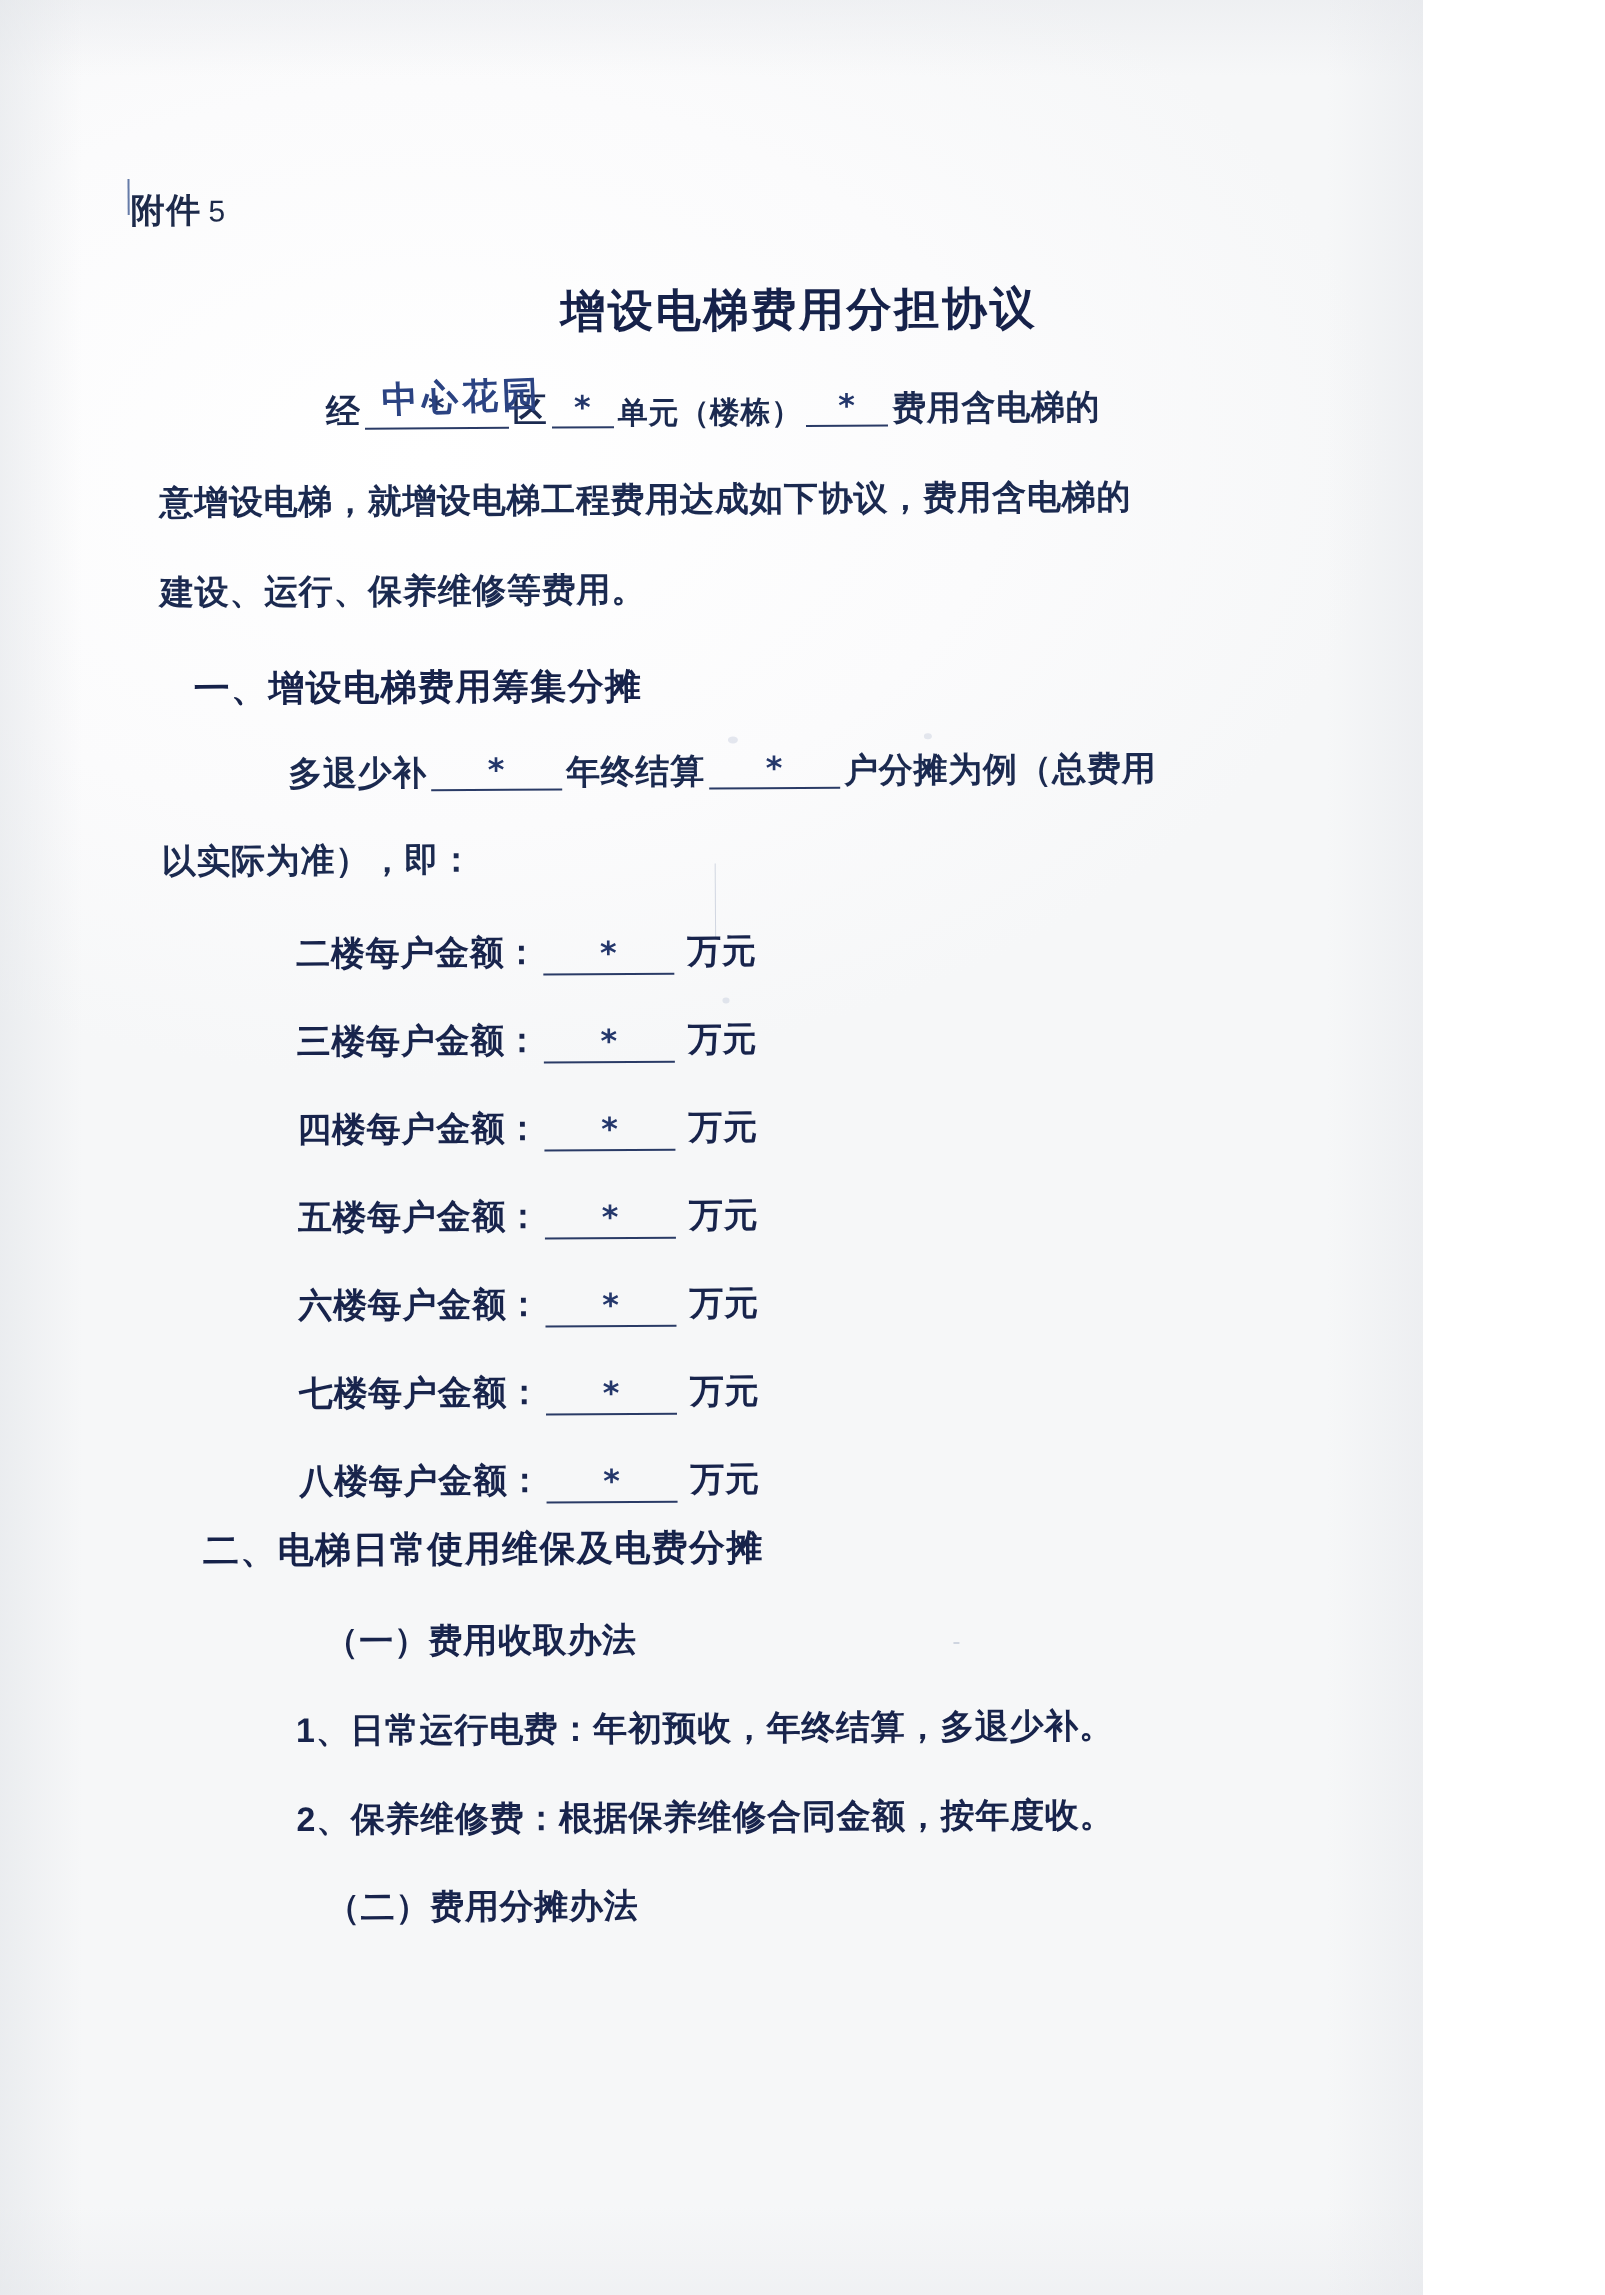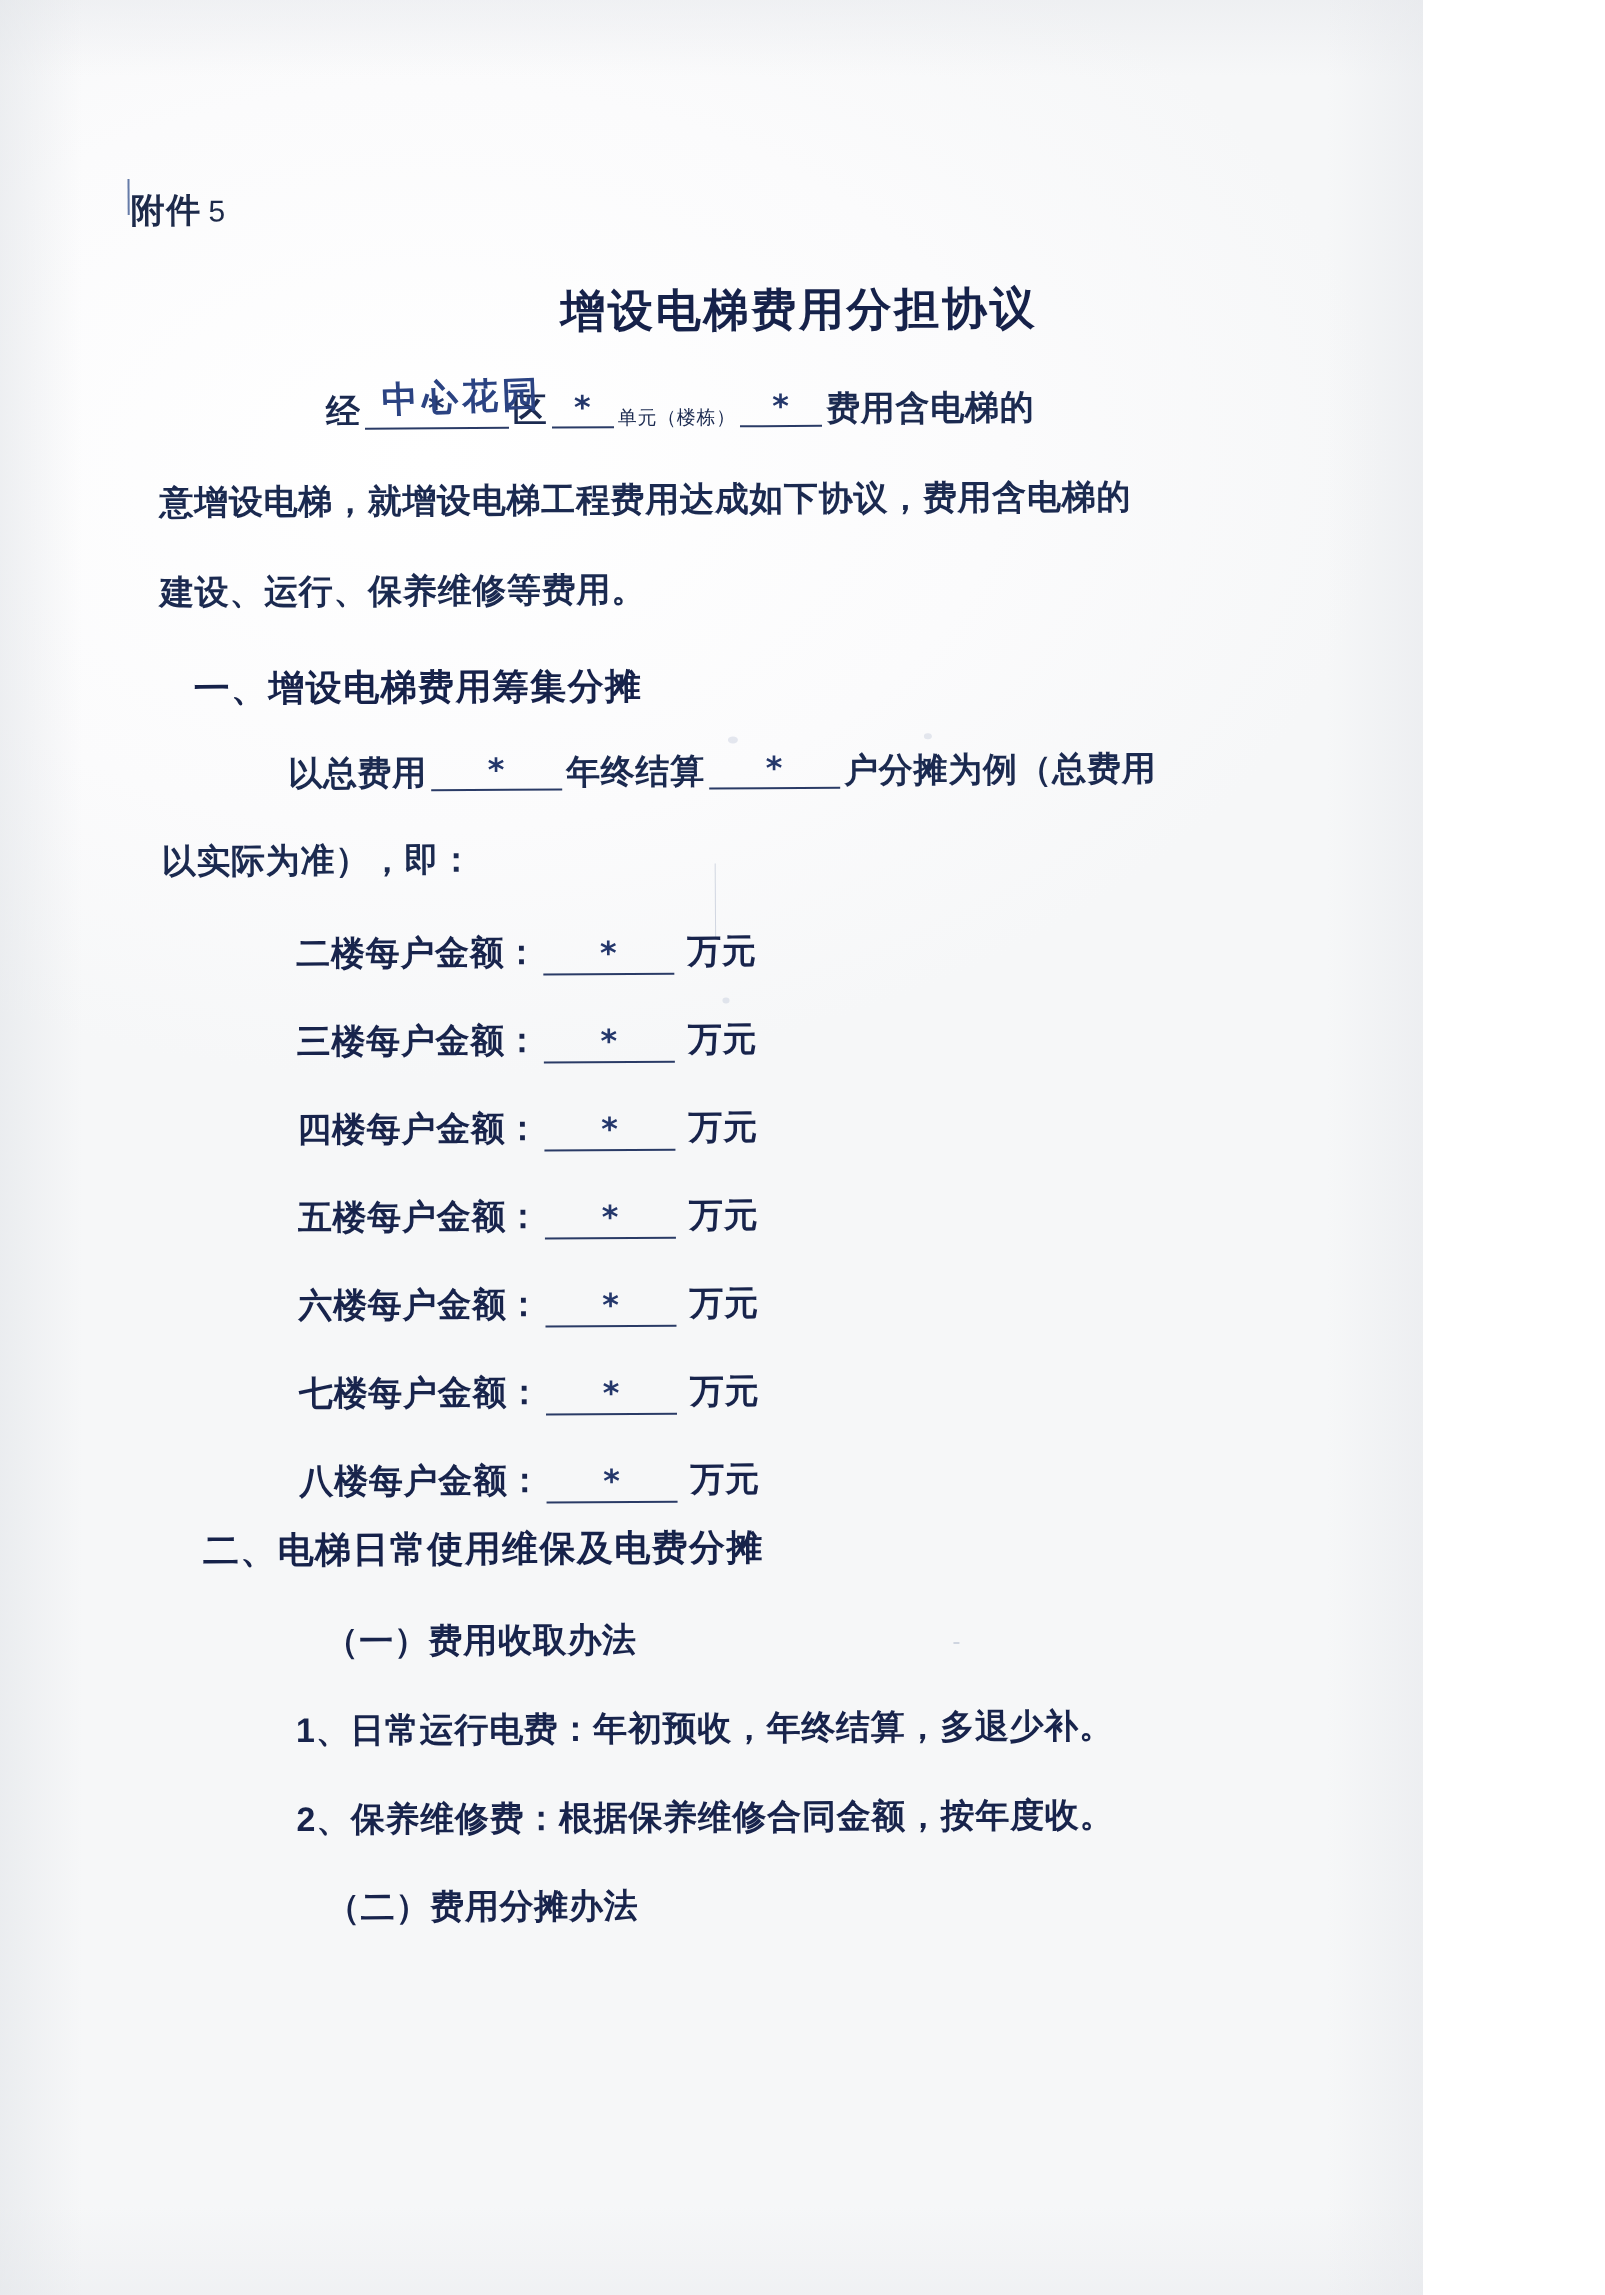--- a/index.html
+++ b/index.html
@@ -195,22 +195,22 @@
     font-family: "DejaVu Sans", sans-serif;
     font-size: 36px;
     font-weight: 700;
     color: #2b4382;
     letter-spacing: 4.1px;
     transform: rotate(-2deg);
     white-space: nowrap;
   }
 
   .small-cn {
-    font-size: 19px;
-    font-weight: 400;
+    font-size: 30px;
+    font-weight: 700;
   }
 
   
   .smudge {
     position: absolute;
     background: rgba(120,140,175,0.18);
     border-radius: 50%;
     pointer-events: none;
   }
   .hairline {
@@ -257,21 +257,21 @@
     </div>
 
     <div class="hand-name">中心花园</div>
 
     <div class="para line2">意增设电梯，就增设电梯工程费用达成如下协议，费用含电梯的</div>
     <div class="para line3">建设、运行、保养维修等费用。</div>
 
     <div class="sec-head sec1">一、增设电梯费用筹集分摊</div>
 
     <div class="para line4">
-      <span>以总费用</span>
+      <span>多退少补</span>
       <span class="blank b-w190">
         <span class="hw">*</span>
       </span>
       <span>年终结算</span>
       <span class="blank b-w190">
         <span class="hw">*</span>
       </span>
       <span>户分摊为例（总费用</span>
     </div>
 

